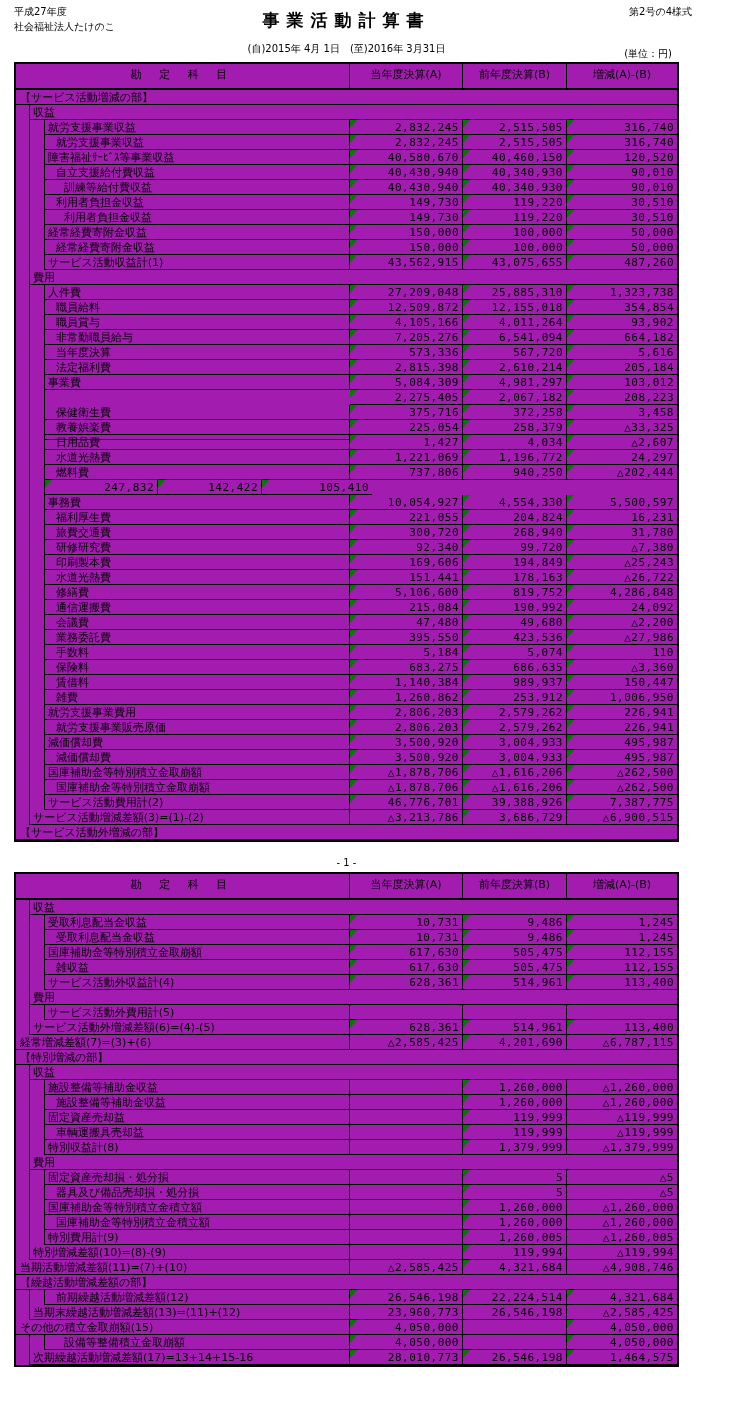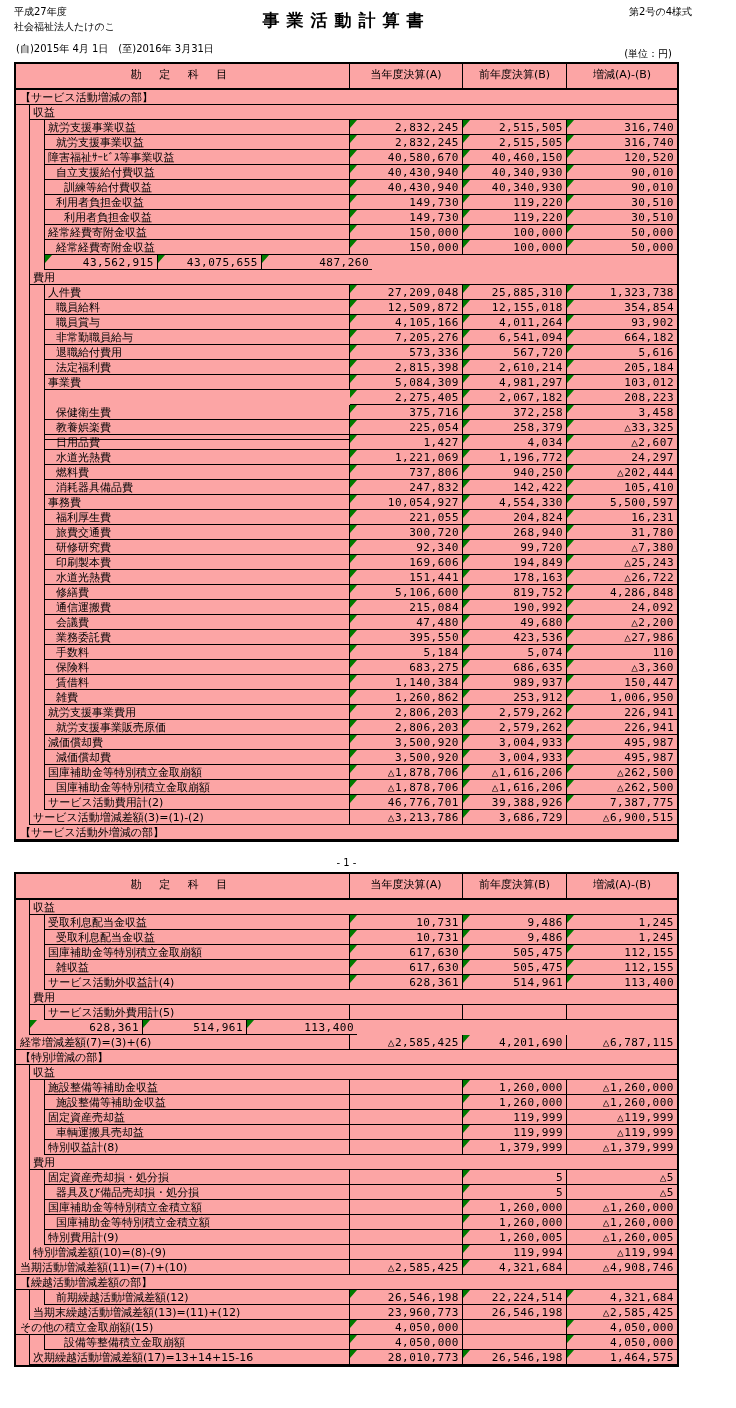--- a/index.html
+++ b/index.html
@@ -1,24 +1,24 @@
 <!DOCTYPE html>
 <html><head>
 <meta charset="utf-8">
 <style>
   html,body{margin:0;padding:0;}
   body{width:736px;height:1408px;background:#ffffff;color:#000;
        font-family:"DejaVu Sans",sans-serif;position:relative;overflow:hidden;}
   .abs{position:absolute;font-size:10px;white-space:nowrap;}
   .title{left:16px;width:661px;text-align:center;top:9px;font-size:17px;
          font-weight:bold;letter-spacing:7px;}
-  .period{left:16px;width:661px;text-align:left;top:42px;}
+  .period{left:16px;width:661px;text-align:center;top:42px;}
   .pageno{left:16px;width:661px;text-align:center;top:857px;}
   .tbl{position:absolute;left:14px;width:665px;border:2px solid #000;
-       box-sizing:border-box;background:#fca5a5;}
+       box-sizing:border-box;background:#a21caf;}
   #t1{top:62px;}
   #t2{top:872px;}
   .row{display:flex;height:15px;box-sizing:border-box;}
   .row.hdr{height:26px;}
   .c{box-sizing:border-box;border-right:1px solid #000;border-bottom:1px solid #000;
      font-size:11px;line-height:13px;white-space:nowrap;overflow:hidden;
      position:relative;padding-top:1px;}
   .g{border-bottom:none;padding:0;}
   .g1{width:14px;}
   .g2{width:15px;}
@@ -128,20 +128,21 @@
         <div class="c g g1"></div>
         <div class="c g g2"></div>
         <div class="c nm" style="padding-left: 11px;">経常経費寄附金収益</div>
         <div class="c ca nu">150,000<span class="mk" style="background: rgb(0, 123, 0);"></span></div>
         <div class="c cb nu">100,000<span class="mk" style="background: rgb(0, 123, 0);"></span></div>
         <div class="c cd nu">50,000<span class="mk" style="background: rgb(0, 123, 0);"></span></div>
       </div>
       <div class="row">
         <div class="c g g1"></div>
         <div class="c g g2"></div>
+        <div class="c nm" style="padding-left: 3px;">サービス活動収益計(1)</div>
         <div class="c ca nu">43,562,915<span class="mk" style="background: rgb(0, 123, 0);"></span></div>
         <div class="c cb nu">43,075,655<span class="mk" style="background: rgb(0, 123, 0);"></span></div>
         <div class="c cd nu">487,260<span class="mk" style="background: rgb(0, 123, 0);"></span></div>
       </div>
       <div class="row">
         <div class="c g g1"></div>
         <div class="c nm grp" style="padding-left: 3px;">費用</div>
       </div>
       <div class="row">
         <div class="c g g1"></div>
@@ -171,21 +172,21 @@
         <div class="c g g1"></div>
         <div class="c g g2"></div>
         <div class="c nm" style="padding-left: 11px;">非常勤職員給与</div>
         <div class="c ca nu">7,205,276<span class="mk" style="background: rgb(0, 123, 0);"></span></div>
         <div class="c cb nu">6,541,094<span class="mk" style="background: rgb(0, 123, 0);"></span></div>
         <div class="c cd nu">664,182<span class="mk" style="background: rgb(0, 123, 0);"></span></div>
       </div>
       <div class="row">
         <div class="c g g1"></div>
         <div class="c g g2"></div>
-        <div class="c nm" style="padding-left: 11px;">退職給付費用</div>
+        <div class="c nm" style="padding-left: 11px;">当年度決算</div>
         <div class="c ca nu">573,336<span class="mk" style="background: rgb(0, 123, 0);"></span></div>
         <div class="c cb nu">567,720<span class="mk" style="background: rgb(0, 123, 0);"></span></div>
         <div class="c cd nu">5,616<span class="mk" style="background: rgb(0, 123, 0);"></span></div>
       </div>
       <div class="row">
         <div class="c g g1"></div>
         <div class="c g g2"></div>
         <div class="c nm" style="padding-left: 11px;">法定福利費</div>
         <div class="c ca nu">2,815,398<span class="mk" style="background: rgb(0, 123, 0);"></span></div>
         <div class="c cb nu">2,610,214<span class="mk" style="background: rgb(0, 123, 0);"></span></div>
@@ -243,21 +244,20 @@
         <div class="c g g1"></div>
         <div class="c g g2"></div>
         <div class="c nm" style="padding-left: 11px;">燃料費</div>
         <div class="c ca nu">737,806<span class="mk" style="background: rgb(0, 123, 0);"></span></div>
         <div class="c cb nu">940,250<span class="mk" style="background: rgb(0, 123, 0);"></span></div>
         <div class="c cd nu">△202,444<span class="mk" style="background: rgb(0, 123, 0);"></span></div>
       </div>
       <div class="row">
         <div class="c g g1"></div>
         <div class="c g g2"></div>
-        <div class="c nm" style="padding-left: 11px;">消耗器具備品費</div>
         <div class="c ca nu">247,832<span class="mk" style="background: rgb(0, 123, 0);"></span></div>
         <div class="c cb nu">142,422<span class="mk" style="background: rgb(0, 123, 0);"></span></div>
         <div class="c cd nu">105,410<span class="mk" style="background: rgb(0, 123, 0);"></span></div>
       </div>
       <div class="row">
         <div class="c g g1"></div>
         <div class="c g g2"></div>
         <div class="c nm" style="padding-left: 3px;">事務費</div>
         <div class="c ca nu">10,054,927<span class="mk" style="background: rgb(0, 123, 0);"></span></div>
         <div class="c cb nu">4,554,330<span class="mk" style="background: rgb(0, 123, 0);"></span></div>
@@ -495,20 +495,21 @@
       <div class="row">
         <div class="c g g1"></div>
         <div class="c g g2"></div>
         <div class="c nm" style="padding-left: 3px;">サービス活動外費用計(5)</div>
         <div class="c ca nu"></div>
         <div class="c cb nu"></div>
         <div class="c cd nu"></div>
       </div>
       <div class="row">
         <div class="c g g1"></div>
+        <div class="c nm" style="padding-left: 3px;">サービス活動外増減差額(6)=(4)-(5)</div>
         <div class="c ca nu">628,361<span class="mk" style="background: rgb(0, 123, 0);"></span></div>
         <div class="c cb nu">514,961<span class="mk" style="background: rgb(0, 123, 0);"></span></div>
         <div class="c cd nu">113,400<span class="mk" style="background: rgb(0, 123, 0);"></span></div>
       </div>
       <div class="row">
         <div class="c nm" style="padding-left: 4px;">経常増減差額(7)=(3)+(6)</div>
         <div class="c ca nu">△2,585,425</div>
         <div class="c cb nu">4,201,690<span class="mk" style="background: rgb(0, 123, 0);"></span></div>
         <div class="c cd nu">△6,787,115</div>
       </div>

